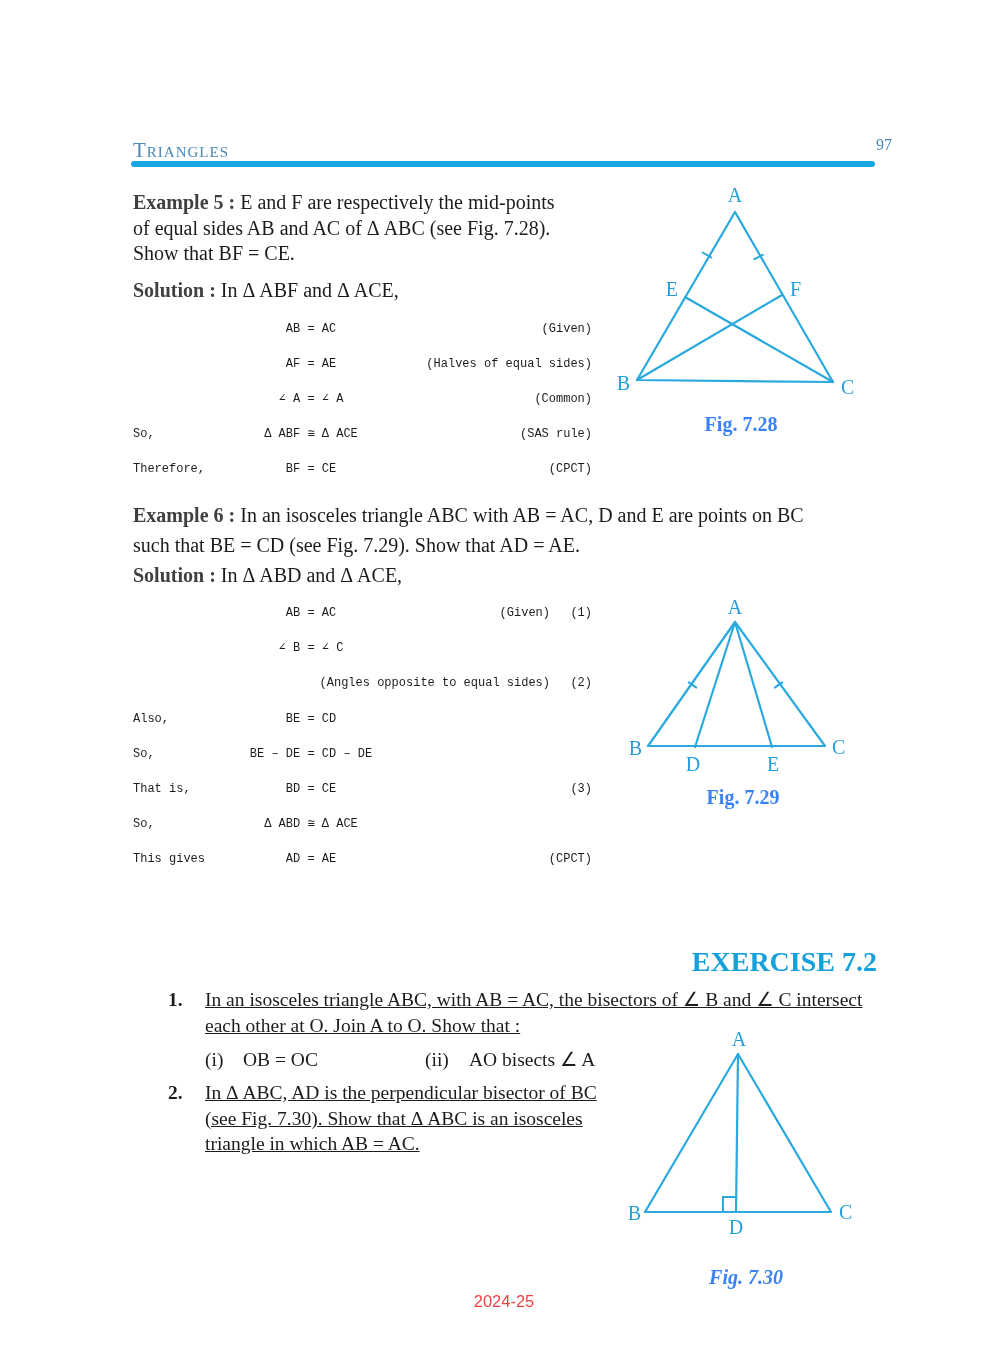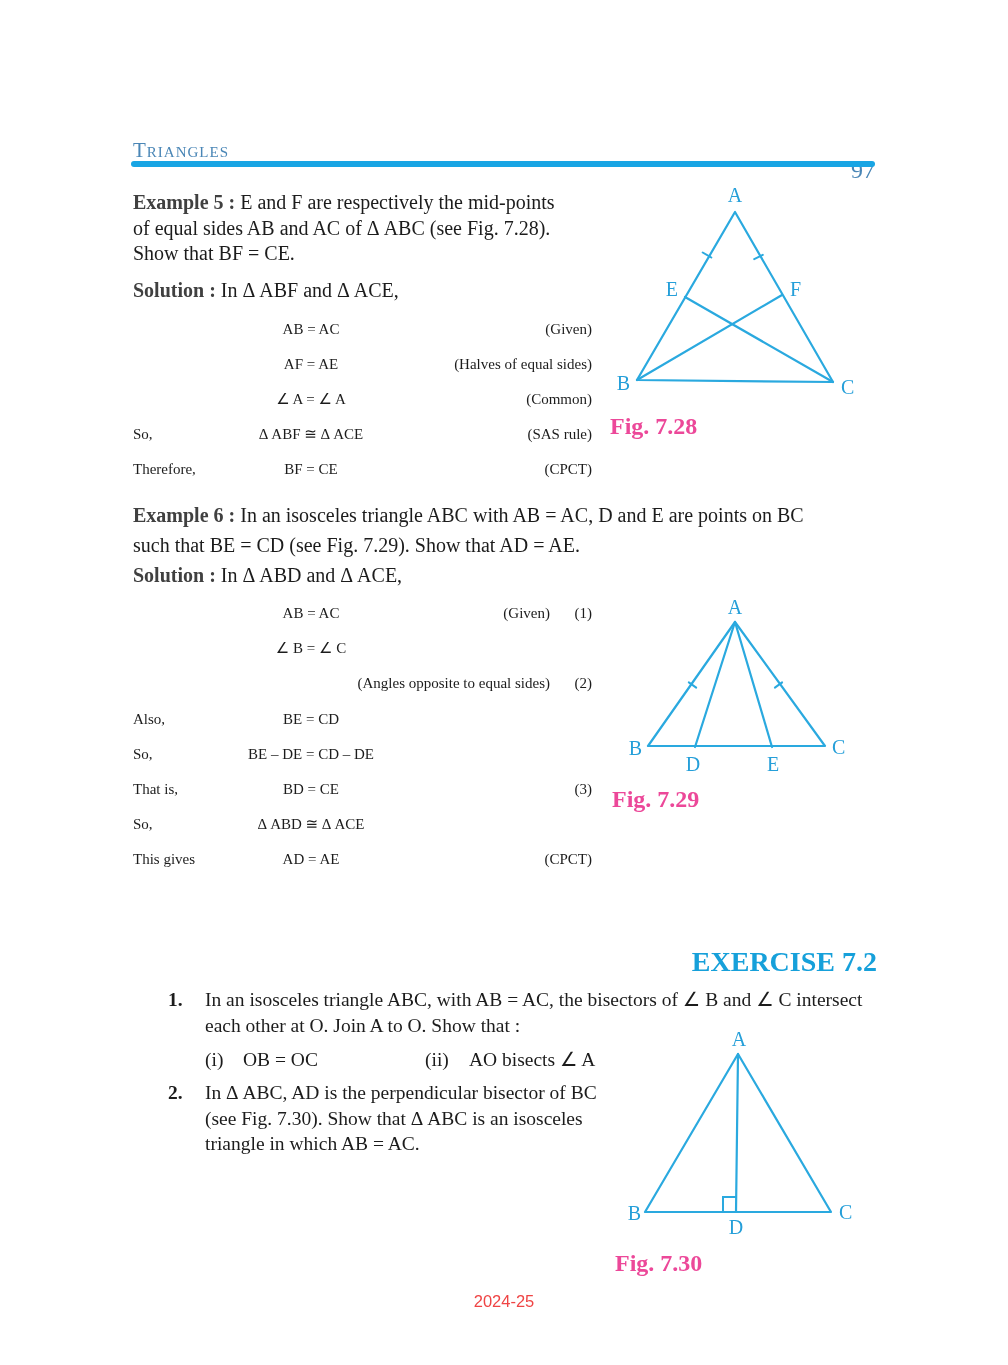--- a/index.html
+++ b/index.html
@@ -5,69 +5,69 @@
   html,body{margin:0;padding:0;background:#ffffff;}
   .page{
     position:relative;width:1008px;height:1365px;background:#ffffff;
     font-family:"Liberation Serif", serif;color:#1c1c1c;overflow:hidden;
   }
   
   .hdr-title{
     position:absolute;left:133px;top:138px;font-variant:small-caps;
     font-size:21px;letter-spacing:1px;color:#4a86b6;
   }
-  .hdr-page{position:absolute;right:133px;top:136px;font-size:24px;color:#4a86b6;margin-top:21px;}
+  .hdr-page{position:absolute;right:116px;top:136px;font-size:16px;color:#4a86b6;}
   .hdr-rule{position:absolute;left:131px;top:161px;width:744px;height:6px;background:#18a5e4;border-radius:3px;}
 
   
   .para{position:absolute;font-size:20px;line-height:25.5px;}
   .para .lbl{font-weight:bold;color:#404040;}
   .p-ex5{left:133px;top:190px;width:480px;}
   .p-sol5{left:133px;top:278px;width:480px;}
   .p-ex6{left:133px;top:500px;width:750px;line-height:30px;}
   .p-sol6{left:133px;top:563px;width:480px;}
 
   
-  .eq-rows{position:absolute;left:133px;width:459px;font-size:15px;}
+  .eq-rows{position:absolute;left:133px;width:459px;font-size:12px;font-family:Liberation Mono, monospace;}
   .eq5{top:312px;}
   .eq6{top:596px;}
   .eq-row{position:relative;height:35px;line-height:35px;}
   .eq6 .eq-row{height:35.2px;line-height:35.2px;}
   .eq-label{position:absolute;left:0;}
   .eq-mid{position:absolute;left:58px;width:240px;text-align:center;white-space:nowrap;}
   .eq-reason{position:absolute;right:0;white-space:nowrap;}
   .num{display:inline-block;width:42px;text-align:right;}
   .num:empty{width:0;}
 
   
   .ex-head{position:absolute;left:133px;top:946px;width:744px;text-align:right;
     font-size:28px;font-weight:bold;color:#16a0da;}
   .question{position:absolute;left:133px;width:744px;font-size:19.5px;line-height:26px;}
   .q1{top:987px;}
   .q2{top:1080px;line-height:25.5px;}
   .q-num{position:absolute;left:35px;top:0;font-weight:bold;}
-  .q-body{margin-left:72px;}
+  .q-body{margin-left:72px;text-decoration:underline;}
   .q1 .q-body{width:690px;}
   .q2 .q-body{width:405px;}
   .subparts{position:absolute;left:133px;top:1047px;width:744px;height:26px;font-size:19.5px;line-height:26px;}
   .sp-i-lbl{position:absolute;left:72px;}
   .sp-i-txt{position:absolute;left:110px;}
   .sp-ii-lbl{position:absolute;left:292px;}
   .sp-ii-txt{position:absolute;left:336px;}
 
   
   .fig{position:absolute;}
   .fig-728{left:610px;top:186px;width:262px;}
   .fig-729{left:612px;top:596px;width:262px;}
   .fig-730{left:615px;top:1032px;width:262px;}
   .fig svg{display:block;}
-  .fig-caption{text-align:left;font-size:24px;font-weight:bold;color:#ec4899;}
+  .fig-caption{text-align:center;font-size:20px;font-weight:bold;color:#3b82f6;}
   .fig-728 .fig-caption{margin-top:12px;}
   .fig-729 .fig-caption{margin-top:10px;}
-  .fig-730 .fig-caption{margin-top:13px;}
+  .fig-730 .fig-caption{margin-top:29px;font-style:italic;}
   .figline{stroke:#2aa9df;stroke-width:2.2;fill:none;stroke-linecap:round;stroke-linejoin:round;}
   .figtick{stroke:#2aa9df;stroke-width:2;fill:none;stroke-linecap:round;}
   .figlabel{font-family:"Liberation Serif",serif;font-size:20px;fill:#259fd9;}
 
   
   .footer{position:absolute;left:0;right:0;top:1292px;text-align:center;
     font-family:"Liberation Sans",sans-serif;font-size:16.5px;color:#ef4444;}
 </style>
 </head>
 <body>

